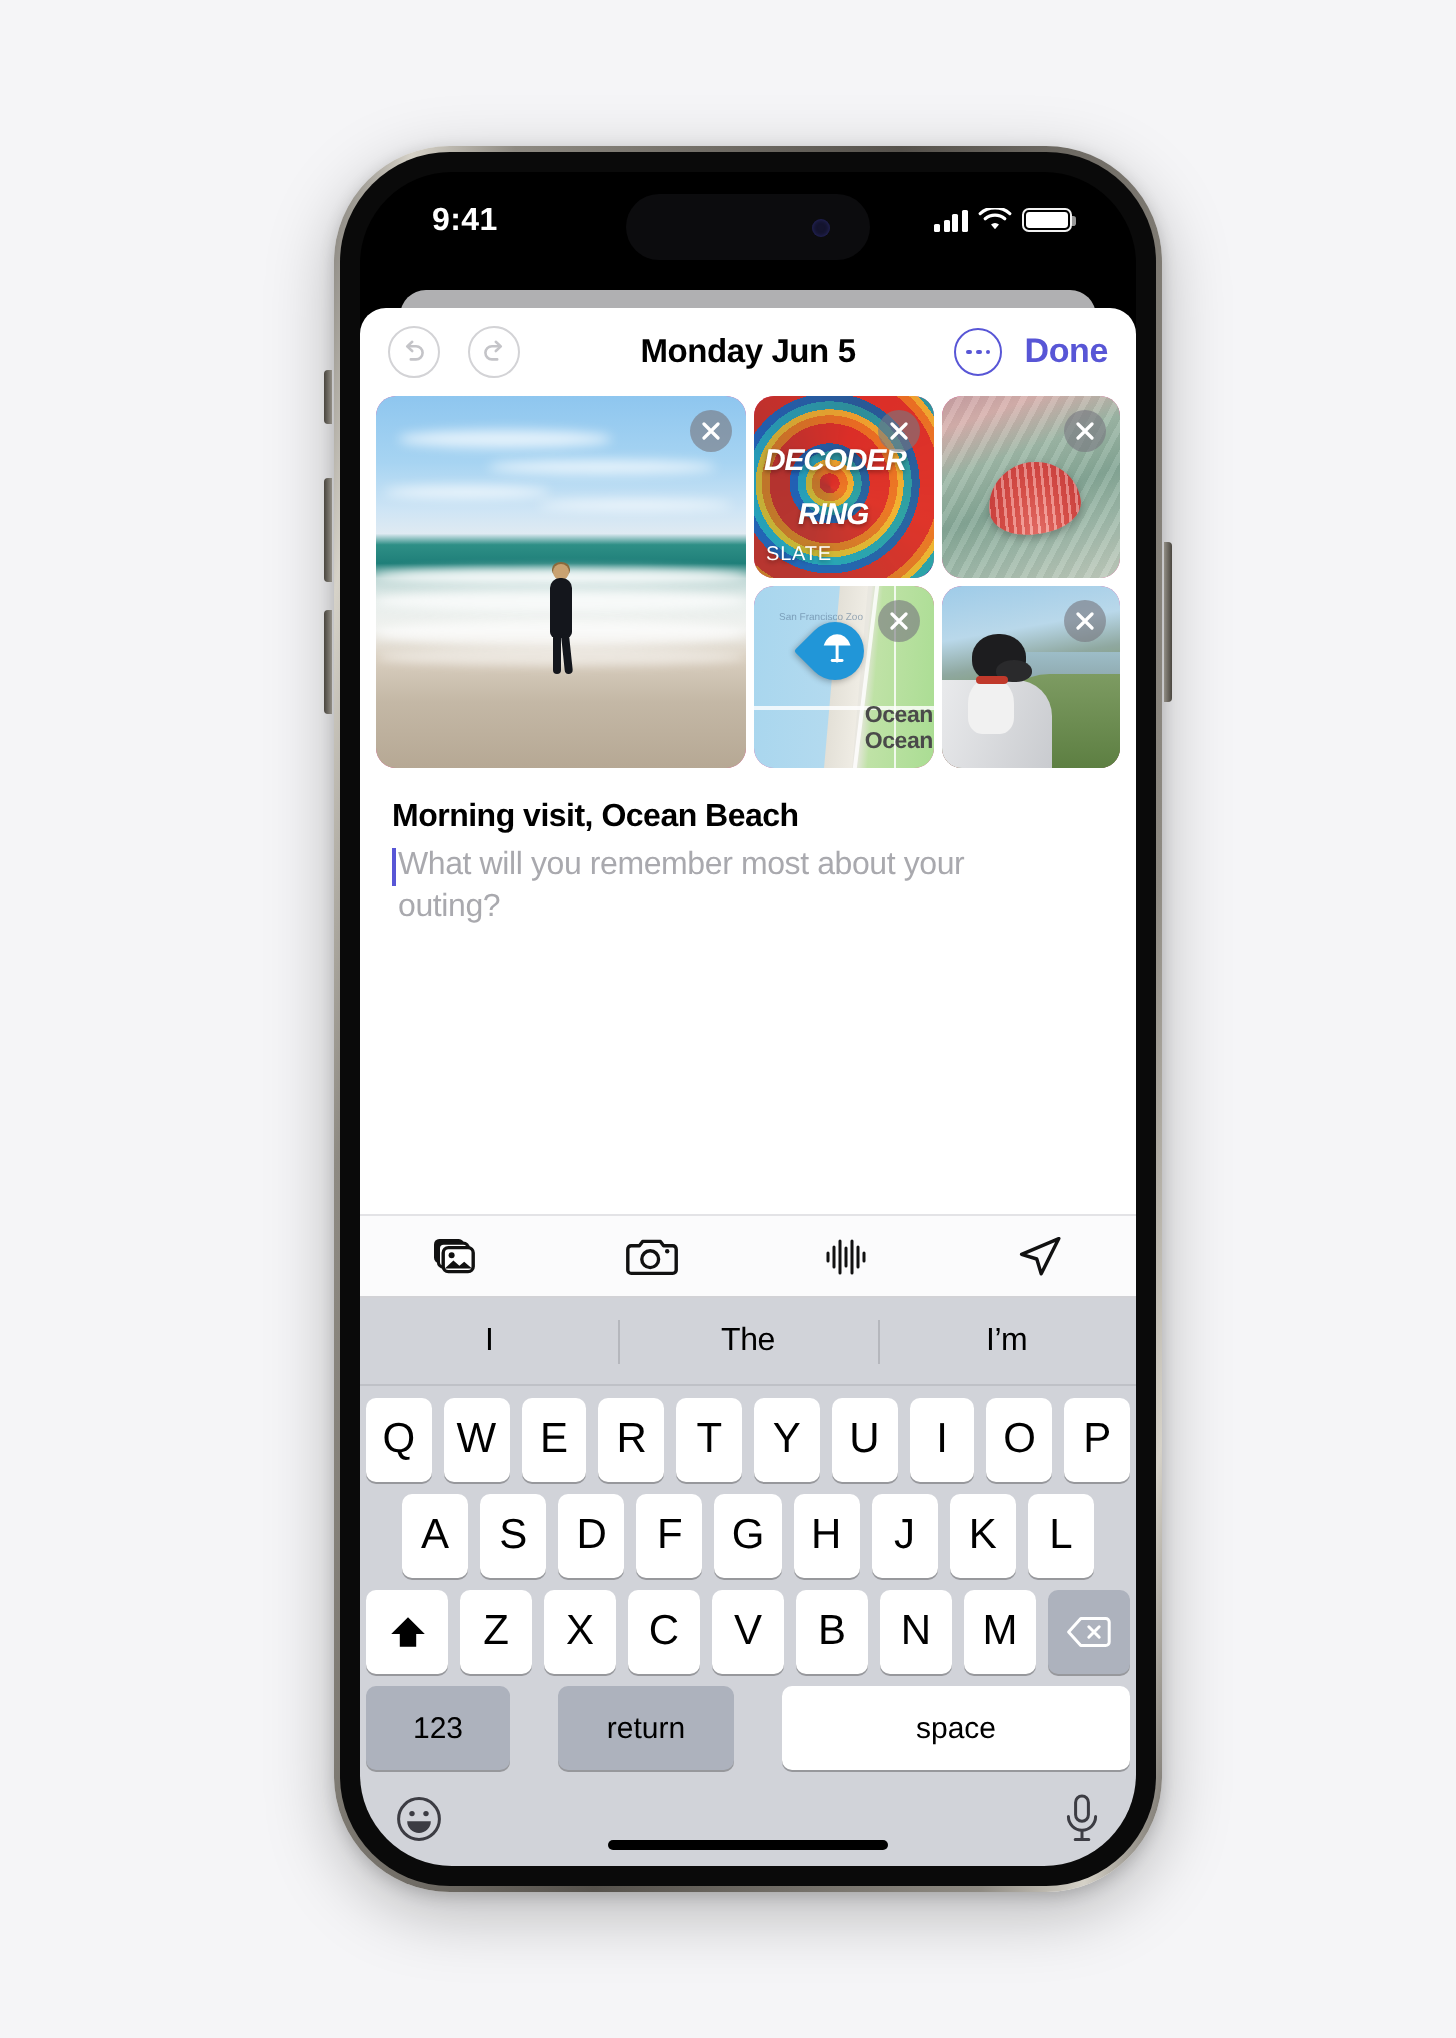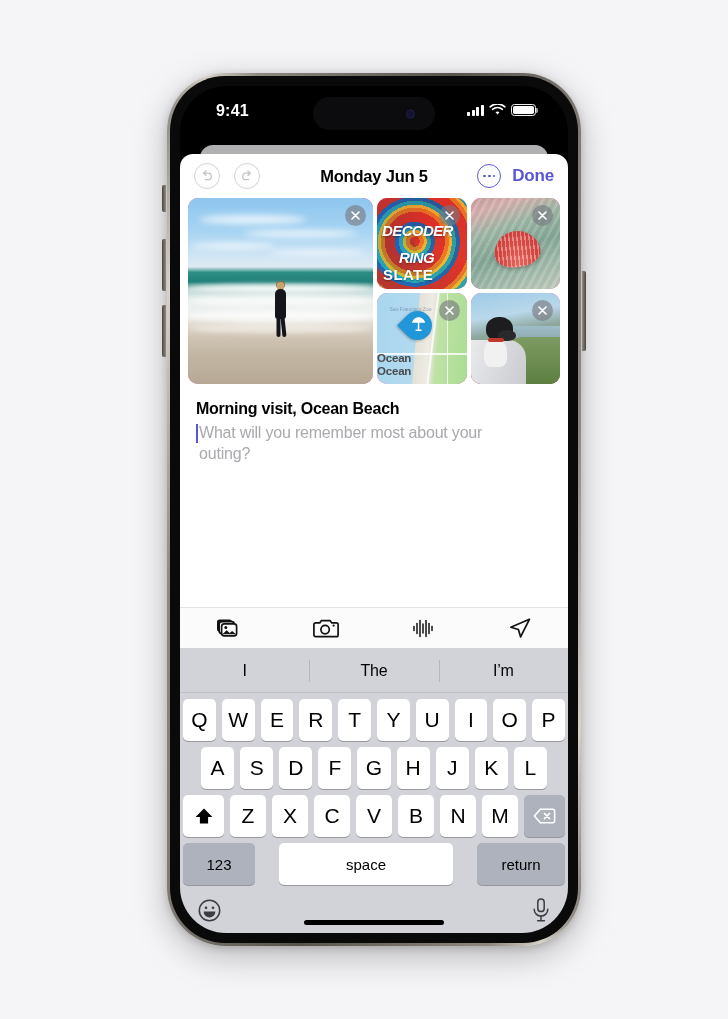--- a/index.html
+++ b/index.html
@@ -243,21 +243,21 @@
   }
   .art-decoder .dr-text {
     position:absolute; left:5px; top:26px; right:5px;
     color:#fff; font-weight:800; font-style:italic;
     font-size:15px; line-height:14.5px; letter-spacing:-.6px;
     text-shadow: 0 1px 2px rgba(0,0,0,.35);
   }
   .art-decoder .dr-text .l2 { padding-left:17px; display:block;margin-top:12px; }
   .art-decoder .dr-slate {
     position:absolute; left:6px; bottom:6px;
-    color:#fff; font-weight:700; font-size:15px; letter-spacing:.4px;
+    color:#fff; font-weight:400; font-size:10px; letter-spacing:.4px;
     text-shadow: 0 1px 2px rgba(0,0,0,.4);
   }
 
   
   .art-shell {
     position:absolute; inset:0;
     background: linear-gradient(160deg,#c9a0a4 0%, #d8b2ae 14%, #9fb9a8 34%,
       #86a897 55%, #9db9a9 72%, #c3cdbf 100%);
   }
   .art-shell .fabric {
@@ -295,21 +295,21 @@
     position:absolute; background: rgba(255,255,255,.8);
   }
   .art-map .pin {
     position:absolute; left:29%; top:20%;
     width: 29px; height: 29px; border-radius: 50% 50% 50% 4%;
     background: #2196d8; transform: rotate(45deg);
     box-shadow: 0 1px 3px rgba(0,0,0,.3);
   }
   .art-map .pin svg { transform: rotate(-45deg); display:block; margin:5px auto 0; }
   .art-map .map-label {
-    position:absolute; left:0; right:0; bottom:6px; text-align:left;
+    position:absolute; left:0; right:0; bottom:6px; text-align:right;
     font-size: 11.5px; font-weight:700; color:#4a4a4a; line-height:13px;
     letter-spacing:-.2px;
   }
   .art-map .faint {
     position:absolute; left:14%; top:14%;
     font-size:5px; color:rgba(90,120,150,.6); line-height:6px; text-align:center;
   }
 
   
   .art-dog {
@@ -685,22 +685,22 @@
             <div class="key wide-special">
               <svg width="23" height="18" viewBox="0 0 23 18">
                 <path d="M7.4 2.2h12.4a1.8 1.8 0 0 1 1.8 1.8v10a1.8 1.8 0 0 1-1.8 1.8H7.4L1.3 9z" fill="none" stroke="#fff" stroke-width="1.5" stroke-linejoin="round"></path>
                 <path d="M11.4 6.4 16.6 11.6M16.6 6.4 11.4 11.6" stroke="#fff" stroke-width="1.5" stroke-linecap="round"></path>
               </svg>
             </div>
           </div>
 
           <div class="kb-row" id="kb-row-4">
             <div class="key" id="key-123">123</div>
+            <div class="key" id="key-return">return</div>
             <div class="key" id="key-space">space</div>
-            <div class="key" id="key-return">return</div>
           </div>
 
           <div id="kb-bottom-bar">
             <div>
               <svg width="23" height="23" viewBox="0 0 23 23">
                 <circle cx="11.5" cy="11.5" r="10.2" fill="none" stroke="#3c3c43" stroke-width="1.5"></circle>
                 <circle cx="8" cy="8.8" r="1.35" fill="#3c3c43"></circle>
                 <circle cx="15" cy="8.8" r="1.35" fill="#3c3c43"></circle>
                 <path d="M5.6 12.6h11.8a5.9 5.9 0 0 1-11.8 0z" fill="#3c3c43"></path>
               </svg>

